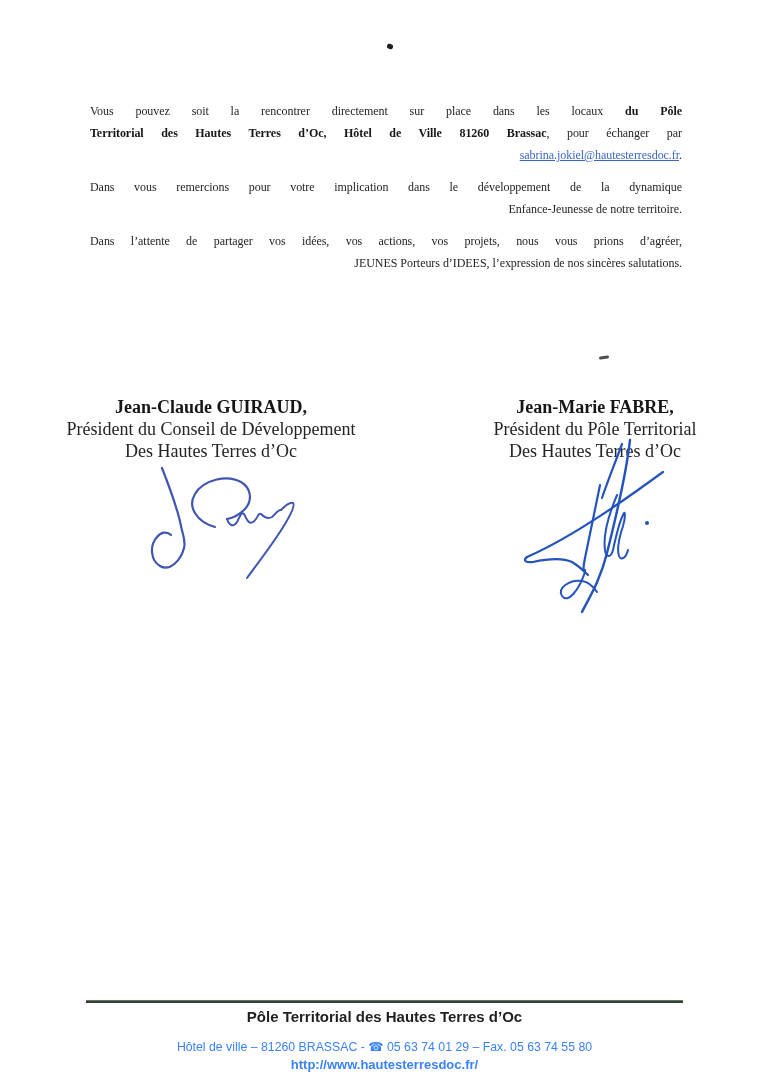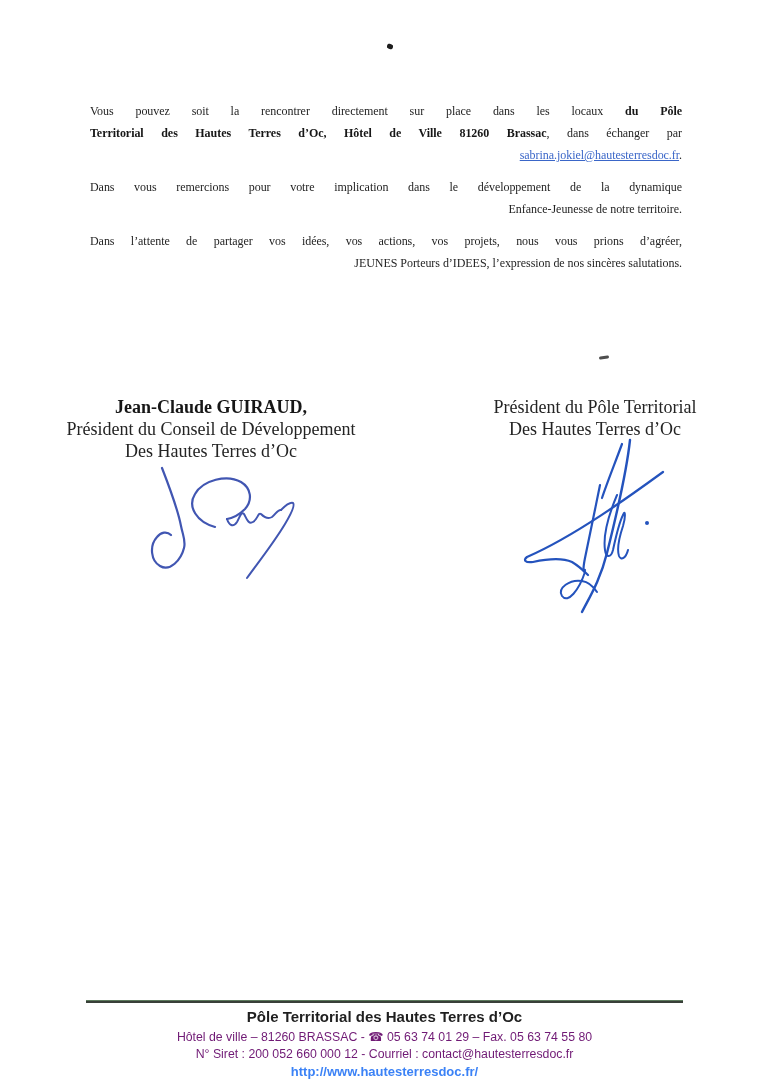--- a/index.html
+++ b/index.html
@@ -50,38 +50,38 @@
     position:absolute; left:86px; top:1000px; width:597px;
     text-align:center;
     font-family:"Liberation Sans","DejaVu Sans",sans-serif;
     color:#3a3a3a;
   }
   .footer-rule {
     height:2.2px; background:#383f38;
     border-top:1.4px solid #5d7a5d;
     margin-bottom:4px;
   }
-  .footer-org  { font-size:15px; font-weight:700; color:#1f1f1f; line-height:19px; margin-bottom:4px; }
-  .footer-line { font-size:12.3px; line-height:15.5px; margin-bottom:1.5px; color:#701a75; }
+  .footer-org  { font-size:15px; font-weight:700; color:#1f1f1f; line-height:19px; margin-bottom:14px; }
+  .footer-line { font-size:12.3px; line-height:15.5px; margin-bottom:1.5px; color:#3b82f6; }
   .footer-site { font-size:13px; font-weight:700; line-height:16px; color:#3b82f6; }
   .phone-glyph { font-size:12.3px; }
 </style>
 </head>
 <body>
 
 <div class="page">
 
   <div class="speck speck-top"></div>
   <div class="speck speck-mid"></div>
 
   <div class="letter-body">
 
     <div class="para">
       <div class="jline"><span>Vous pouvez soit la rencontrer directement sur place dans les locaux </span><span class="b">du Pôle</span></div>
-      <div class="jline"><span class="b">Territorial des Hautes Terres d’Oc, Hôtel de Ville 81260 Brassac</span><span>, dans échanger par</span></div>
+      <div class="jline"><span class="b">Territorial des Hautes Terres d’Oc, Hôtel de Ville 81260 Brassac</span><span>, pour échanger par</span></div>
       <div class="lline"><a class="email-link">sabrina.jokiel@hautesterresdoc.fr</a><span>.</span></div>
     </div>
 
     <div class="para">
       <div class="jline"><span>Dans vous remercions pour votre implication dans le développement de la dynamique</span></div>
       <div class="lline"><span>Enfance-Jeunesse de notre territoire.</span></div>
     </div>
 
     <div class="para">
       <div class="jline"><span>Dans l’attente de partager vos idées, vos actions, vos projets, nous vous prions d’agréer,</span></div>
@@ -90,20 +90,21 @@
 
   </div>
 
   <div class="sig-block sig-left">
     <div class="sig-name">Jean-Claude GUIRAUD,</div>
     <div>Président du Conseil de Développement</div>
     <div>Des Hautes Terres d’Oc</div>
   </div>
 
   <div class="sig-block sig-right">
+    <div class="sig-name">Jean-Marie FABRE,</div>
     <div>Président du Pôle Territorial</div>
     <div>Des Hautes Terres d’Oc</div>
   </div>
 
   <svg class="sig-svg sig-svg-left" width="160" height="125" viewBox="0 0 160 125">
     <path stroke-width="2.2" d="M17,6 C24,24 33,48 36,64 C38,74 41,79 39,86 C36,98 25,110 15,104 C6,99 4,84 12,75 C16,70 22,69 26,73" stroke="#4156b2"></path>
     <path stroke-width="2.2" d="M70,65 C52,60 42,45 50,32 C58,18 82,12 96,20 C106,26 108,38 100,47 C95,52 88,56 82,57" stroke="#4156b2"></path>
     <path stroke-width="2" d="M82,57 C84,63 88,66 92,60 C95,55 96,49 99,52 C101,55 103,63 108,60 C113,57 113,50 116,52 C118,54 122,58 127,55 C131,52 133,47 136,48" stroke="#4156b2"></path>
     <path stroke-width="2" d="M136,48 C140,44 145,40 148,41 C150,43 146,52 140,62 C128,82 112,102 102,116" stroke="#4156b2"></path>
   </svg>
@@ -115,17 +116,16 @@
     <path stroke-width="2.2" d="M148,34 C115,58 60,98 12,119 C8,122 10,125 18,124 C32,121 48,120 57,124 C62,127 68,132 73,137" stroke="#2453bd"></path>
     <path stroke-width="2" d="M102,57 C94,76 88,98 90,112 C91,120 96,120 98,112 C101,98 104,85 108,77 C110,71 111,78 108,88 C104,100 102,112 104,118 C106,123 111,120 113,112" stroke="#2453bd"></path>
     <path stroke-width="2" d="M70,134 C64,152 53,166 47,158 C42,150 55,141 67,143 C74,144 78,148 82,154" stroke="#2453bd"></path>
     <circle cx="132" cy="85" r="2" fill="#2453bd"></circle>
   </svg>
 
   <div class="footer">
     <div class="footer-rule"></div>
     <div class="footer-org">Pôle Territorial  des Hautes Terres d’Oc</div>
     <div class="footer-line"><span>Hôtel de ville – 81260 BRASSAC - </span><span class="phone-glyph">☎</span><span> 05 63 74 01 29 – Fax. 05 63 74 55 80</span></div>
-    <div class="footer-line">N° Siret : 200 052 660 000 12 - Courriel : contact@hautesterresdoc.fr</div>
     <div class="footer-site">http://www.hautesterresdoc.fr/</div>
   </div>
 
 </div>
 
 </body></html>

